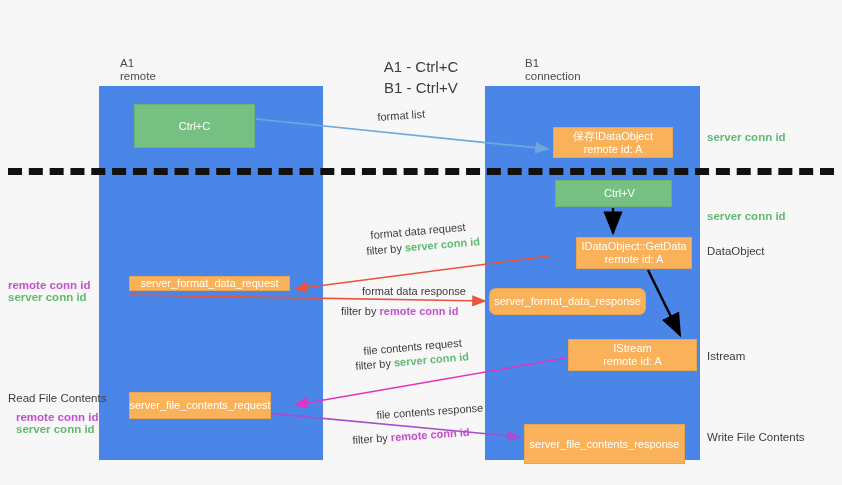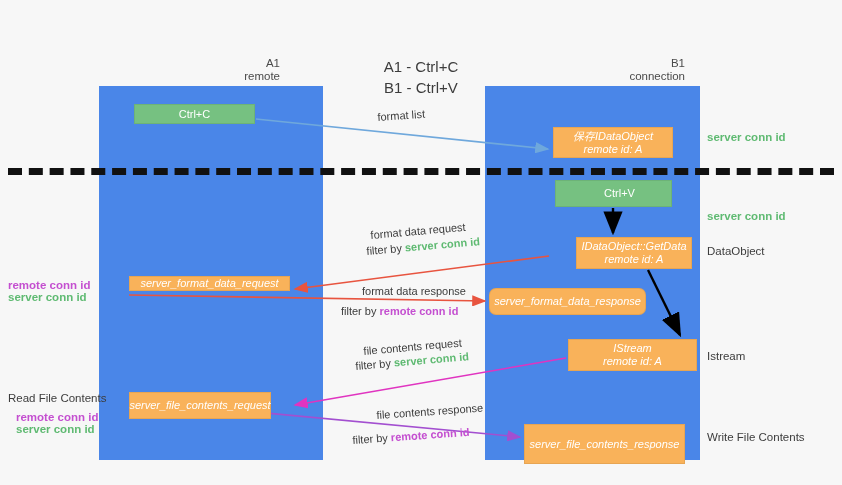--- a/index.html
+++ b/index.html
@@ -24,21 +24,21 @@
     text-align: center;
     font-size: 15px;
     color: #3c3c3c;
     line-height: 21px;
     white-space: pre-line;
     margin-top: 48px;
   }
 
   
   .col-header {
-    text-align: right;
+    text-align: left;
     font-size: 11.5px;
     color: #4a4a4a;
     line-height: 13px;
     white-space: pre-line;
   }
   #hdr-a1 { left: 120px; top: 57px; width: 160px; }
   #hdr-b1 { left: 525px; top: 57px; width: 160px; }
 
   
   .lane {
@@ -57,23 +57,23 @@
     align-items: center;
     justify-content: center;
     color: #ffffff;
     font-size: 11px;
     line-height: 13px;
     text-align: center;
     white-space: pre-line;
     border: 1px solid rgba(0,0,0,0.07);
   }
   .box.green  { background: #76c181; }
-  .box.orange { background: #f9b25a; font-style: italic; }
-
-  #box-ctrlc  { left: 134px; top: 104px;  width: 121px; height: 20px; }
+  .box.orange { background: #f9b25a; }
+
+  #box-ctrlc  { left: 134px; top: 104px;  width: 121px; height: 44px; }
   #box-save   { left: 553px; top: 127px;  width: 120px; height: 31px; }
   #box-ctrlv  { left: 555px; top: 180px;  width: 117px; height: 27px; padding-left: 12px; }
   #box-getdata{ left: 576px; top: 237px;  width: 116px; height: 32px; }
   #box-fmtreq { left: 129px; top: 276px;  width: 161px; height: 15px; }
   #box-fmtres { left: 489px; top: 288px;  width: 157px; height: 27px; border-radius: 7px; }
   #box-istream{ left: 568px; top: 339px;  width: 129px; height: 32px; }
   #box-filereq{ left: 129px; top: 392px;  width: 142px; height: 27px; }
   #box-fileres{ left: 524px; top: 424px;  width: 161px; height: 40px; }
 
   

